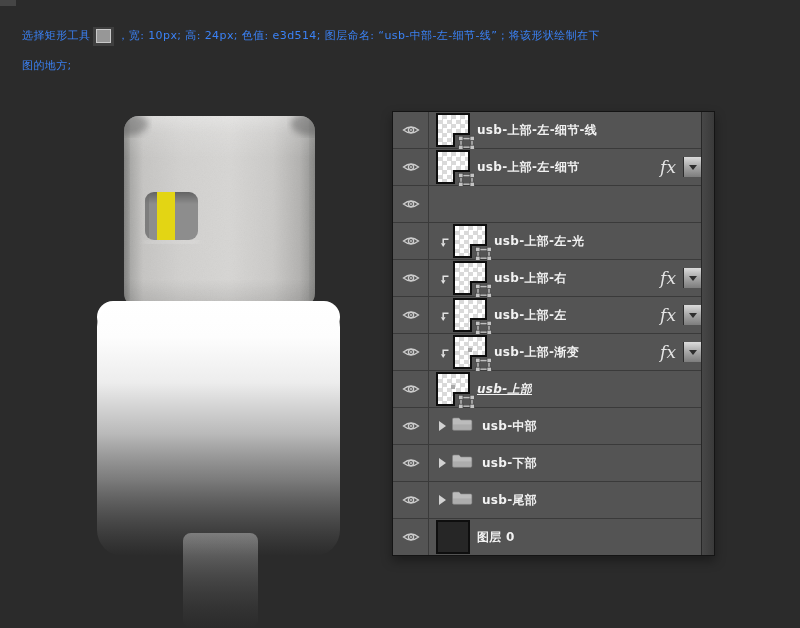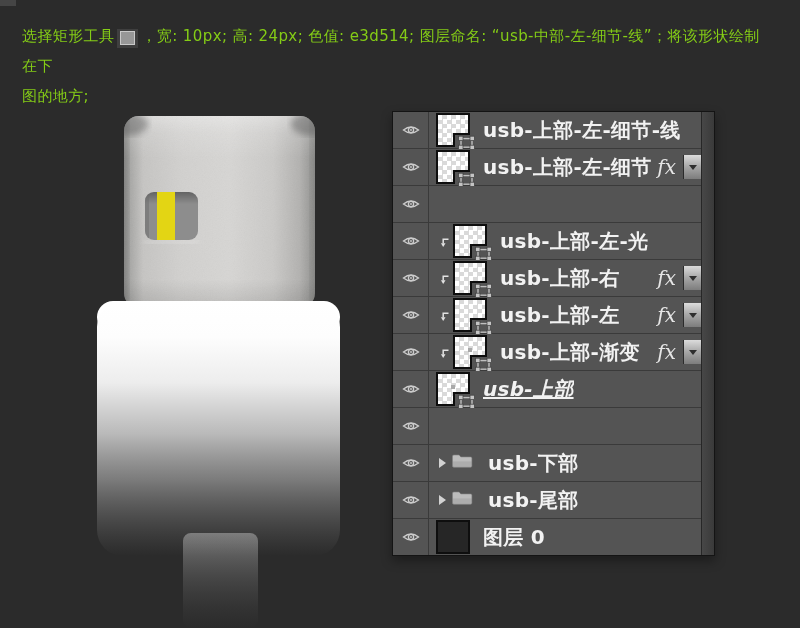--- a/index.html
+++ b/index.html
@@ -4,21 +4,21 @@
 <style>
   html,body{margin:0;padding:0;}
   body{
     width:800px;height:628px;position:relative;overflow:hidden;
     background:#2b2b2b;
     font-family:"DejaVu Sans","Liberation Sans",sans-serif;
   }
   
   .instruction{
     position:absolute;left:22px;top:21px;width:750px;
-    font-size:15px;line-height:30px;color:#84cc16;letter-spacing:.4px;
+    font-size:11px;line-height:30px;color:#3b82f6;letter-spacing:.4px;
   }
   .tool-icon{
     display:inline-flex;align-items:center;justify-content:center;
     width:21px;height:19px;background:#3f3f3f;vertical-align:-4px;margin:0 3px;
   }
   .tool-icon .sq{width:13px;height:12px;background:#979797;border:1px solid #c9c9c9;}
   .edge-fragment{position:absolute;left:0;top:0;width:16px;height:6px;background:#454545;}
   
   .canvas-wrap{position:absolute;left:78px;top:93px;width:300px;height:535px;}
   
@@ -58,28 +58,28 @@
     background:var(--rowbg);border-left:2px solid #0e0e0e;border-top:2px solid #0e0e0e;
   }
   .thumb .vbadge{position:absolute;right:-8px;bottom:-6px;width:19px;height:16px;}
   .tri{
     width:0;height:0;flex:none;margin:0 5px 0 3px;
     border-left:7px solid #d2d2d2;border-top:5px solid transparent;border-bottom:5px solid transparent;
     cursor:pointer;
   }
   .folder-ic{flex:none;margin-right:2px;}
   .layer-label{
-    margin-left:13px;color:#f2f2f2;font-size:20px;font-weight:600;
+    margin-left:7px;color:#f2f2f2;font-size:12px;font-weight:600;
     white-space:nowrap;overflow:hidden;letter-spacing:.3px;
   }
   .layer-row.selected .layer-label{text-decoration:underline;font-style:italic;}
   .fx-zone{margin-left:auto;display:flex;align-items:stretch;}
   .fx-label{
     align-self:center;font-style:italic;font-family:"DejaVu Serif","Liberation Serif",serif;
-    font-size:20px;color:#e6e6e6;margin-right:7px;
+    font-size:17px;color:#e6e6e6;margin-right:7px;
   }
   .fx-btn{
     width:17px;display:flex;align-items:center;justify-content:center;cursor:pointer;
     background:linear-gradient(180deg,#dcdcdc,#a8a8a8 48%,#7d7d7d);
     border-left:1px solid #2b2b2b;
   }
   .fx-btn .caret{
     width:0;height:0;border-left:4px solid transparent;border-right:4px solid transparent;
     border-top:5px solid #2e2e2e;
   }
@@ -414,20 +414,28 @@
         </div>
       </div>
       <div class="layer-row">
         <div class="eye-cell">
           <svg width="18" height="14" viewBox="0 0 18 14">
             <path d="M1.5 7 Q9 1 16.5 7 Q9 13 1.5 7 Z" fill="none" stroke="#cccccc" stroke-width="1.4"></path>
             <circle cx="9" cy="7" r="2.6" fill="none" stroke="#cccccc" stroke-width="1.3"></circle>
             <circle cx="9" cy="7" r="0.9" fill="#cccccc"></circle>
           </svg>
         </div>
+        <div class="row-content">
+          <span class="tri"></span>
+          <span><svg class="folder-ic" width="22" height="16" viewBox="0 0 22 16">
+              <path d="M1.5 3.4 q0-1.4 1.4-1.4 h5.2 l1.7 1.9 h9.7 q1.4 0 1.4 1.4 v7.6 q0 1.4-1.4 1.4 h-16.6 q-1.4 0-1.4-1.4 Z" fill="#bcbcbc" stroke="#7f7f7f" stroke-width=".6"></path>
+              <rect x="1.9" y="8.4" width="18.6" height="5.4" fill="#000000" opacity=".08"></rect>
+            </svg></span>
+          <span class="layer-label">usb-中部</span>
+        </div>
       </div>
       <div class="layer-row">
         <div class="eye-cell">
           <svg width="18" height="14" viewBox="0 0 18 14">
             <path d="M1.5 7 Q9 1 16.5 7 Q9 13 1.5 7 Z" fill="none" stroke="#cccccc" stroke-width="1.4"></path>
             <circle cx="9" cy="7" r="2.6" fill="none" stroke="#cccccc" stroke-width="1.3"></circle>
             <circle cx="9" cy="7" r="0.9" fill="#cccccc"></circle>
           </svg>
         </div>
         <div class="row-content">

